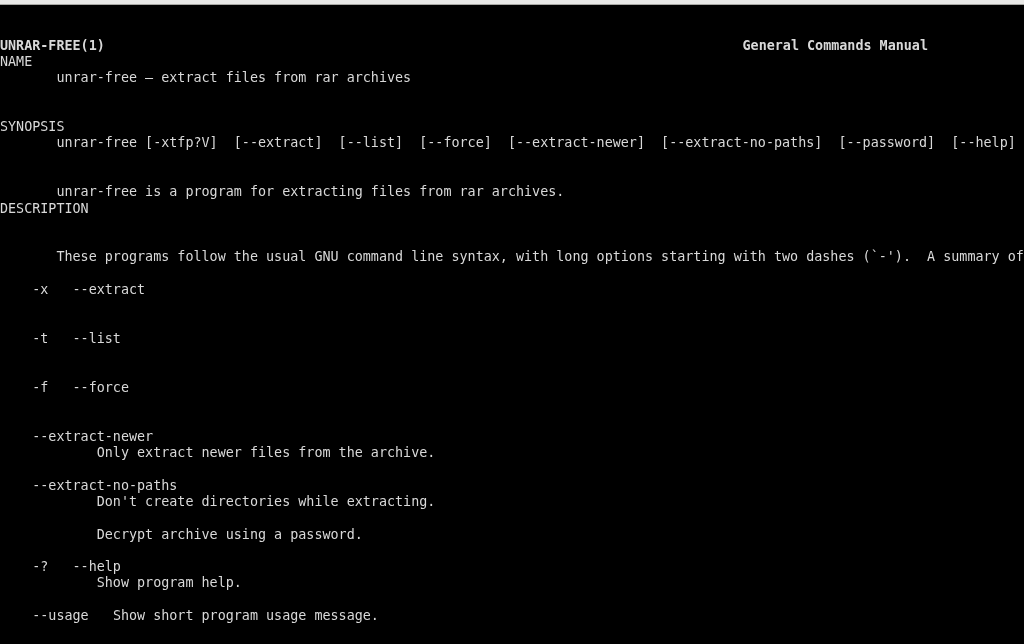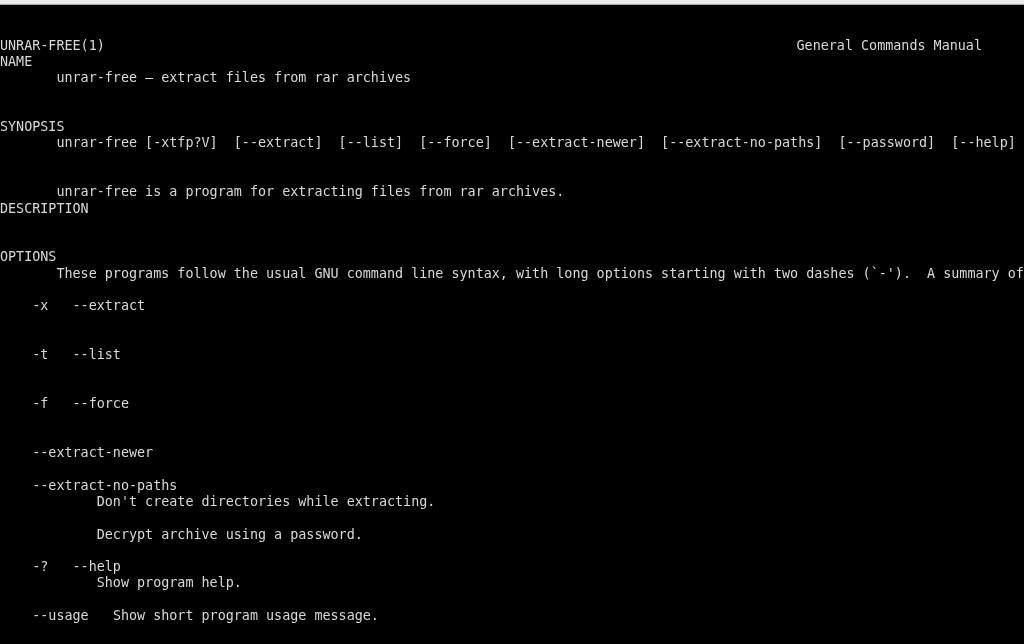--- a/index.html
+++ b/index.html
@@ -59,22 +59,23 @@
     height: 16.3px;
     white-space: pre;
     padding-left: 0px;
   }
   .row span { white-space: pre; }
   .hdr-line {
     display: flex;
     justify-content: space-between;
     width: 1024px;
     box-sizing: border-box;
-    padding-right: 42px;
+    padding-right: 96px;
     white-space: pre;
+    font-weight: bold;
   }
   .blank { height: 16.3px; }
 </style>
 </head>
 <body>
 
 <div id="menubar">
   <div class="menu-item">File</div>
   <div class="menu-item">Edit</div>
   <div class="menu-item">View</div>
@@ -106,36 +107,36 @@
 
   <div class="blank"></div>
   <div class="blank"></div>
 
   <div class="row"><span>       </span><span>unrar-free is a program for extracting files from rar archives.</span></div>
   <div class="row">DESCRIPTION</div>
 
   <div class="blank"></div>
   <div class="blank"></div>
 
-  <div class="row">OPTIONS</div>
   <div class="row"><span>       </span><span>These programs follow the usual GNU command line syntax, with long options starting with two dashes (`-').  A summary of</span></div>
 
   <div class="blank"></div>
 
   <div id="options-list">
       <div class="row"><span>    </span><span>-x</span><span>   </span><span>--extract</span></div>
       <div class="row"><span>            </span></div>
       <div class="blank"></div>
       <div class="row"><span>    </span><span>-t</span><span>   </span><span>--list</span></div>
       <div class="row"><span>            </span></div>
       <div class="blank"></div>
       <div class="row"><span>    </span><span>-f</span><span>   </span><span>--force</span></div>
       <div class="row"><span>            </span></div>
       <div class="blank"></div>
       <div class="row"><span>    </span><span>--extract-newer</span></div>
+      <div class="row"><span>            </span><span>Only extract newer files from the archive.</span></div>
       <div class="blank"></div>
       <div class="row"><span>    </span><span>--extract-no-paths</span></div>
       <div class="row"><span>            </span><span>Don't create directories while extracting.</span></div>
       <div class="blank"></div>
       <div class="row"><span>            </span><span>Decrypt archive using a password.</span></div>
       <div class="blank"></div>
       <div class="row"><span>    </span><span>-?</span><span>   </span><span>--help</span></div>
       <div class="row"><span>            </span><span>Show program help.</span></div>
       <div class="blank"></div>
       <div class="row"><span>    </span><span>--usage</span><span>   </span><span>Show short program usage message.</span></div>

